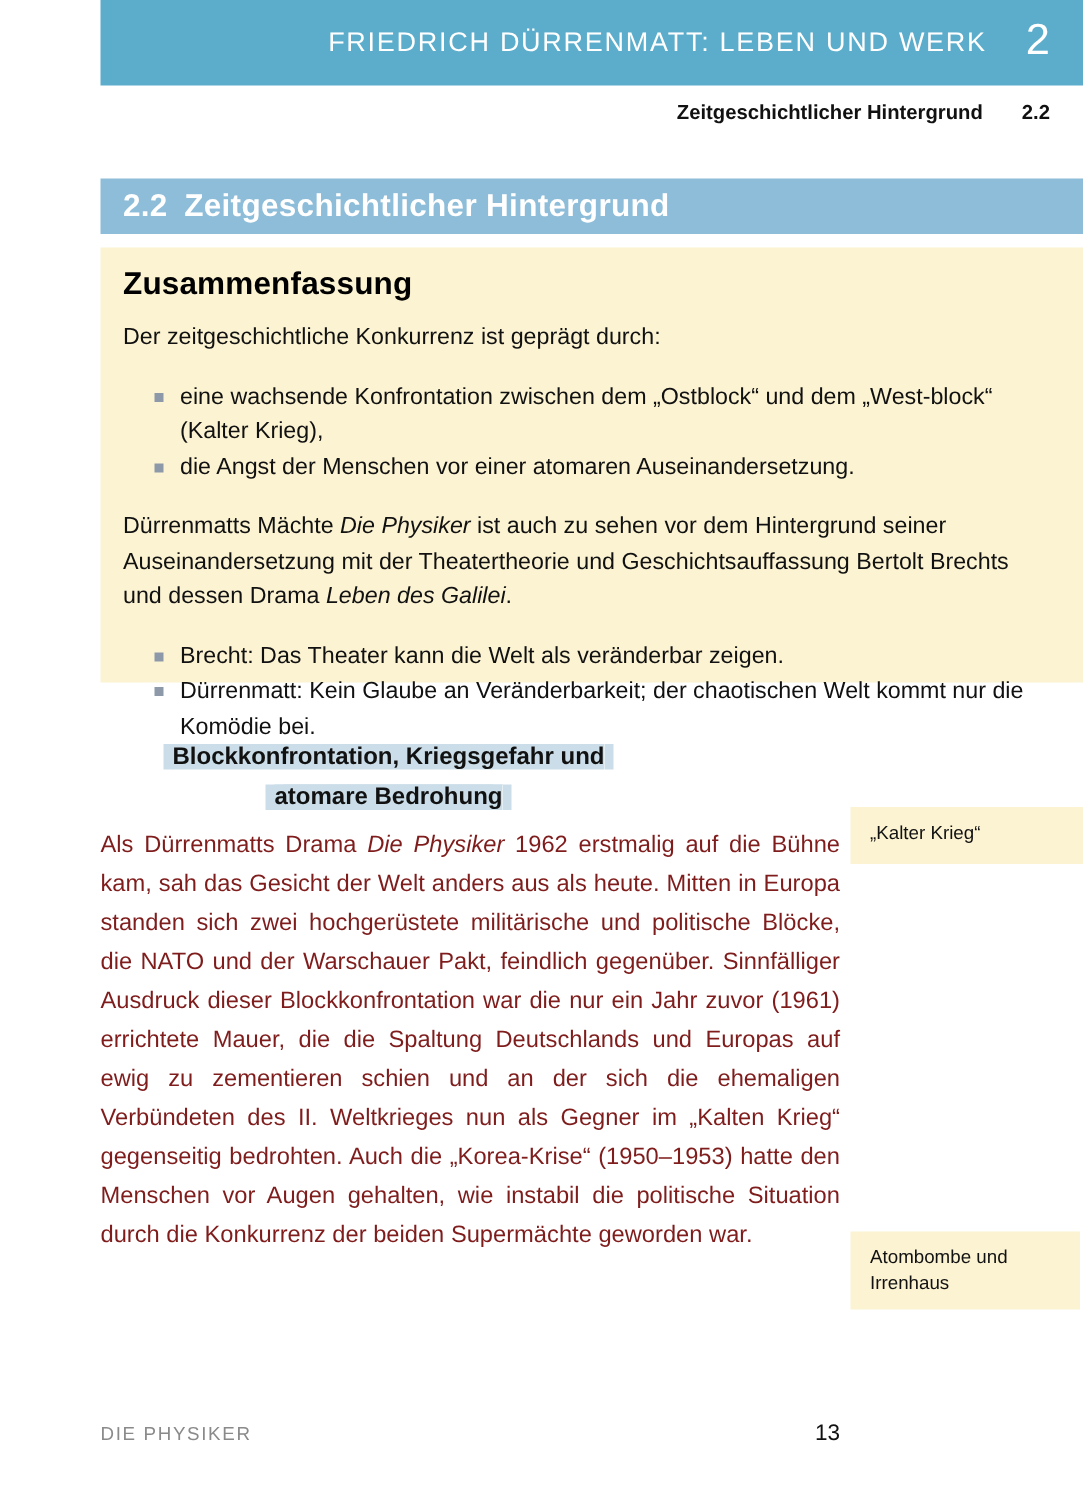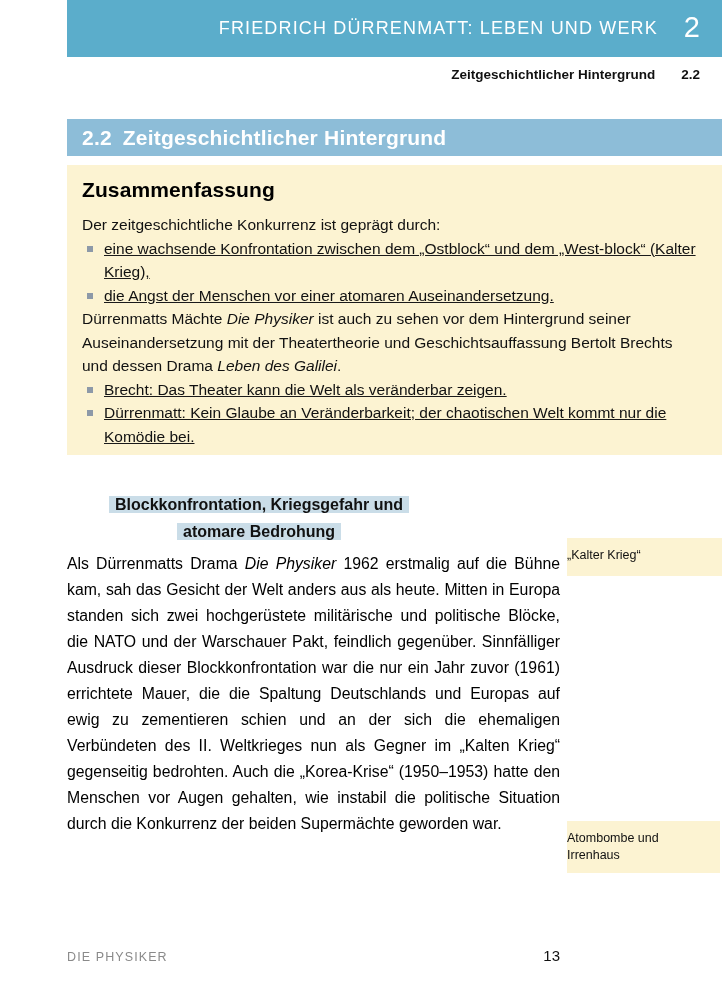--- a/index.html
+++ b/index.html
@@ -133,23 +133,22 @@
     color: #111;
   }
   .summary-para {
     font-size: 15.5px;
     line-height: 23.5px;
     margin: 0;
     color: #111;
   }
   ul.summary-list {
     list-style: none;
-    margin: 0;
+    margin: 16px;
     padding: 0;
-    text-decoration: underline;
   }
   ul.summary-list li {
     position: relative;
     padding-left: 22px;
     font-size: 15.5px;
     line-height: 23.5px;
     color: #111;
   }
   ul.summary-list li .bullet-square {
     position: absolute;
@@ -182,39 +181,39 @@
 
   
   .body-col {
     position: absolute;
     left: 67px;
     top: 551px;
     width: 493px;
     font-size: 15.8px;
     line-height: 26px;
     text-align: justify;
-    color: #000000;
+    color: #7f1d1d;
     hyphens: manual;
   }
   .body-col p {
     margin: 0;
   }
   .body-col p.indent {
     text-indent: 18px;
   }
 
   
   .margin-note {
     position: absolute;
     background: #fcf3d2;
     box-sizing: border-box;
     font-size: 12.5px;
     line-height: 17px;
     color: #111;
-    padding: 9px 8px 9px 0;
+    padding: 9px 8px 9px 13px;
   }
   .note-kalter-krieg {
     left: 567px;
     top: 538px;
     width: 155px;
     height: 38px;
   }
   .note-atombombe {
     left: 567px;
     top: 821px;

